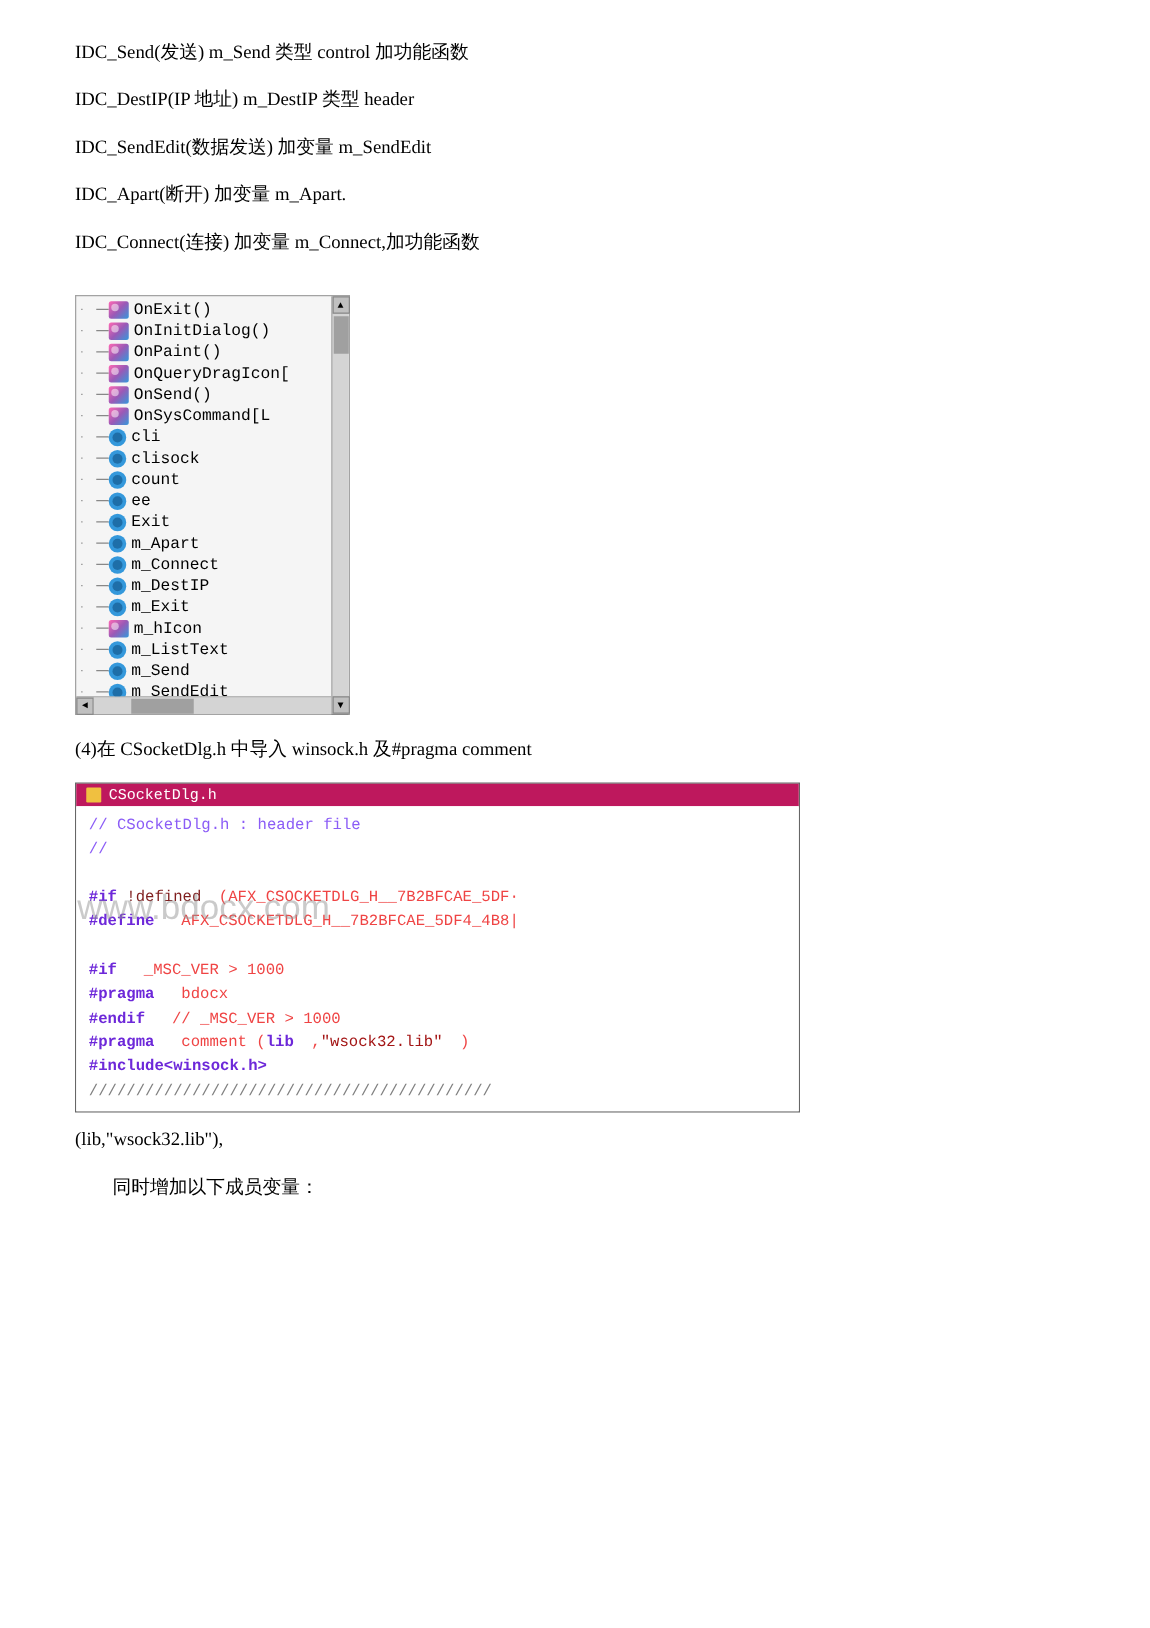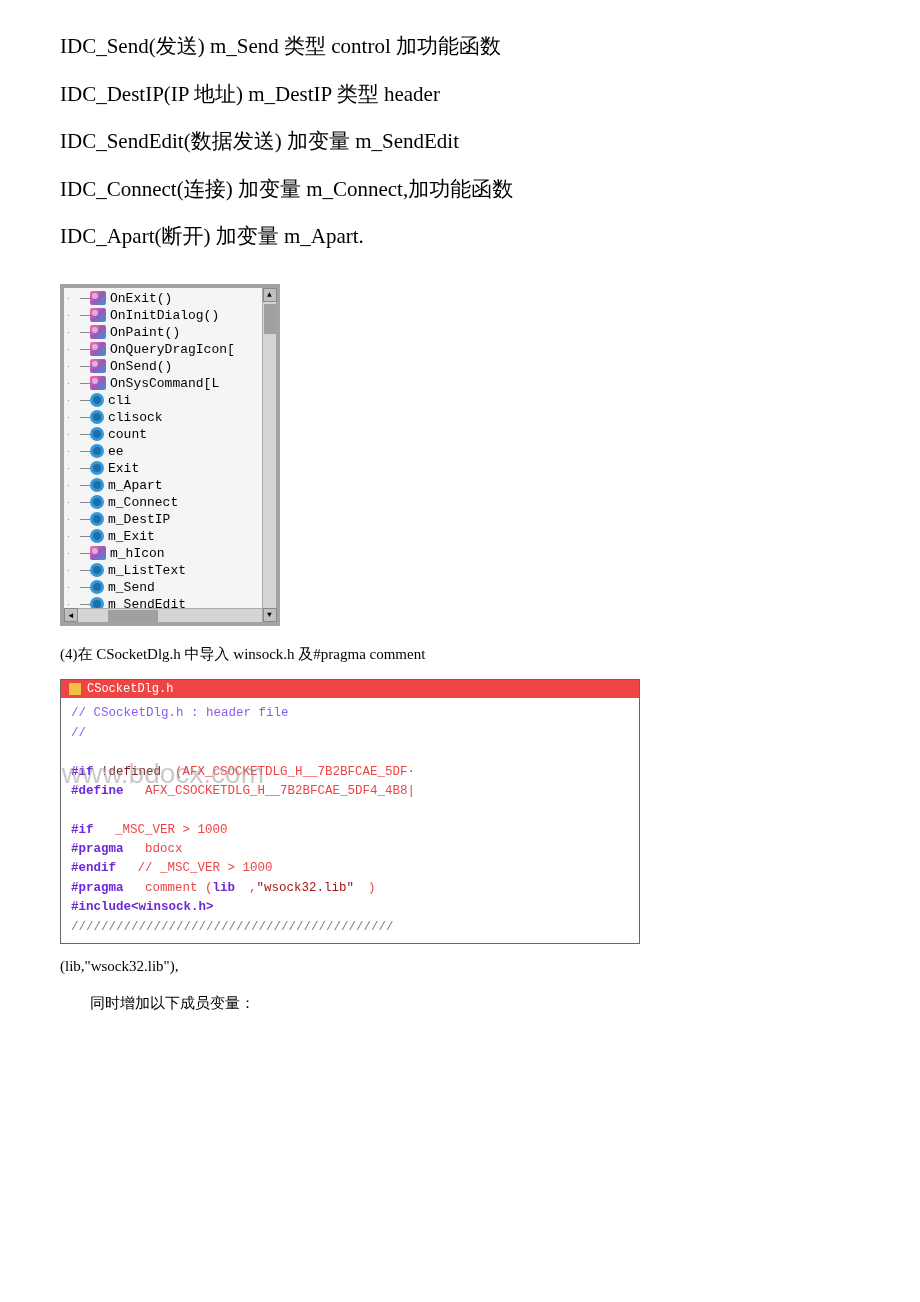--- a/index.html
+++ b/index.html
@@ -9,26 +9,26 @@
       font-size: 16px;
       color: #000000;
       width: 920px;
       min-height: 1302px;
       padding: 30px 60px;
     }
 
     .text-line {
       margin-bottom: 14px;
       line-height: 1.6;
-      font-size: 21px;
+      font-size: 15px;
     }
 
     
     .class-panel {
-      border: 4px solid #a3a3a3;
+      border: 1px solid #a3a3a3;
       width: 220px;
       background: #f5f5f5;
       margin: 16px 0 16px 0;
       position: relative;
       font-family: "Courier New", monospace;
       font-size: 13px;
     }
 
     .class-panel-inner {
       max-height: 320px;
@@ -180,21 +180,21 @@
     
     .code-container {
       margin: 8px 0 10px 0;
       border: 1px solid #666;
       width: 580px;
       font-family: "Courier New", monospace;
       font-size: 12.5px;
     }
 
     .code-title-bar {
-      background: #ef4444;
+      background: #be185d;
       color: #ffffff;
       padding: 2px 8px;
       font-size: 12px;
       display: flex;
       align-items: center;
       gap: 6px;
       font-family: Liberation Mono, monospace;
     }
 
     .code-title-icon {
@@ -233,24 +233,24 @@
   <div class="text-line">
     <span>IDC_Send(发送) m_Send 类型 control 加功能函数</span>
   </div>
   <div class="text-line">
     <span>IDC_DestIP(IP 地址) m_DestIP 类型 header</span>
   </div>
   <div class="text-line">
     <span>IDC_SendEdit(数据发送) 加变量 m_SendEdit</span>
   </div>
   <div class="text-line">
+    <span>IDC_Apart(断开) 加变量 m_Apart.</span>
+  </div>
+  <div class="text-line">
     <span>IDC_Connect(连接) 加变量 m_Connect,加功能函数</span>
-  </div>
-  <div class="text-line">
-    <span>IDC_Apart(断开) 加变量 m_Apart.</span>
   </div>
 
   
   <div class="panel-wrapper">
     <div class="class-panel">
       <div class="class-panel-inner">
 
         <div class="panel-item">
           <span class="tree-branch">
               <span class="tree-line"></span>

